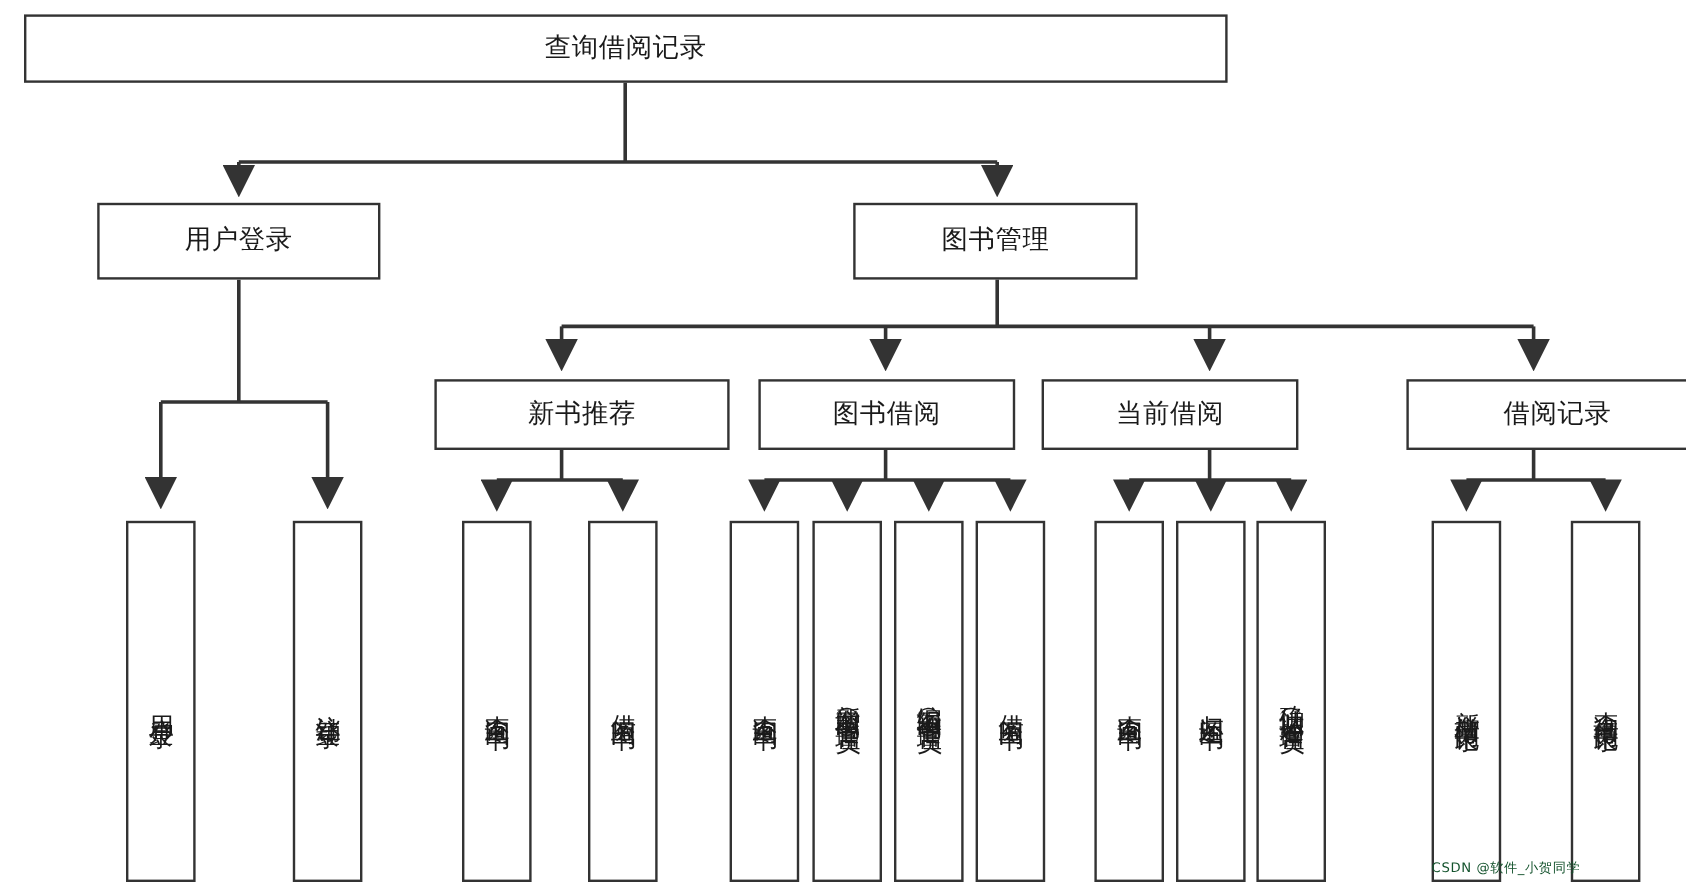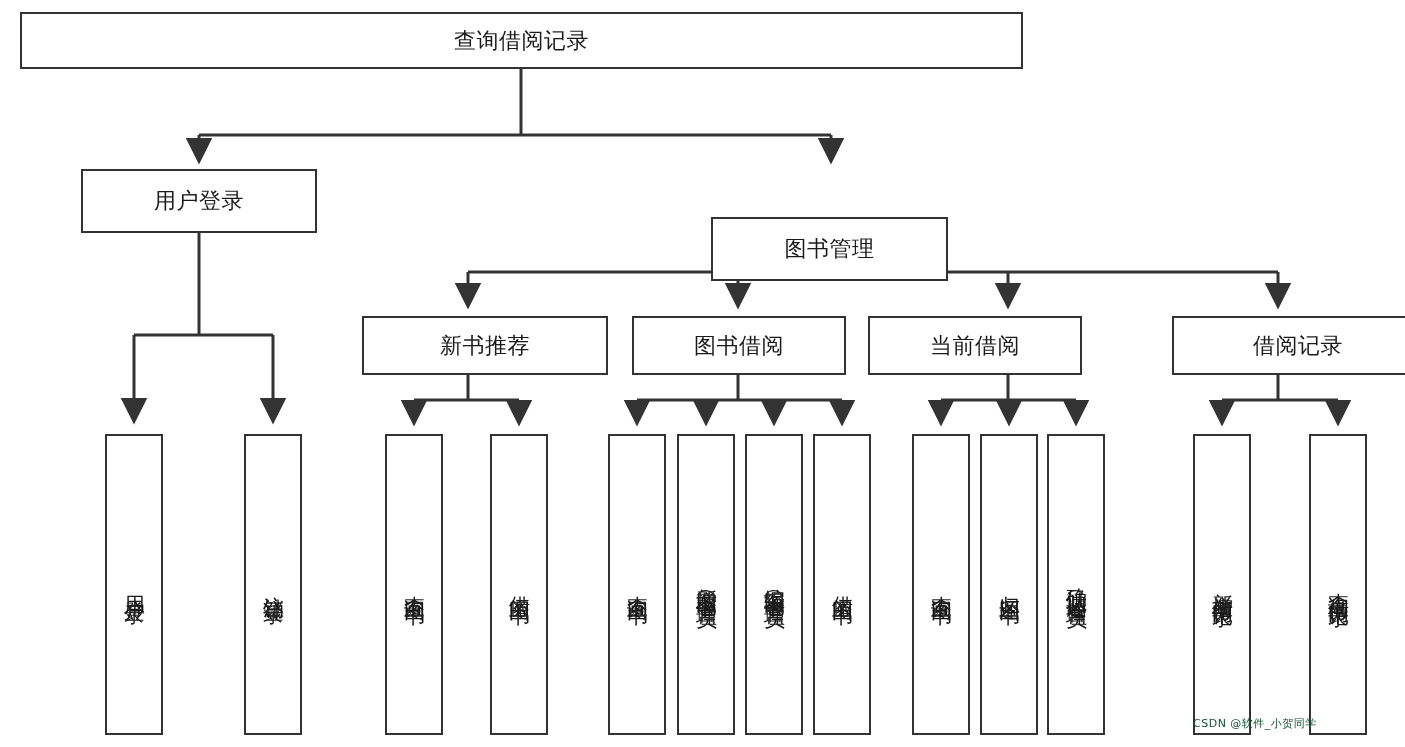--- a/index.html
+++ b/index.html
@@ -117,21 +117,21 @@
   </svg>
 
   <div class="node-box" style="left:20px; top:12px; width:1003px; height:57px;">
     <span class="node-label">查询借阅记录</span>
   </div>
 
   <div class="node-box" style="left:81px; top:169px; width:236px; height:64px;">
     <span class="node-label">用户登录</span>
   </div>
 
-  <div class="node-box" style="left:711px; top:169px; width:237px; height:64px;margin-top:48px;">
+  <div class="node-box" style="left:711px; top:169px; width:237px; height:64px;">
     <span class="node-label">图书管理</span>
   </div>
 
   <div class="node-box" style="left:362px; top:316px; width:246px; height:59px;">
     <span class="node-label">新书推荐</span>
   </div>
 
   <div class="node-box" style="left:632px; top:316px; width:214px; height:59px;">
     <span class="node-label">图书借阅</span>
   </div>

